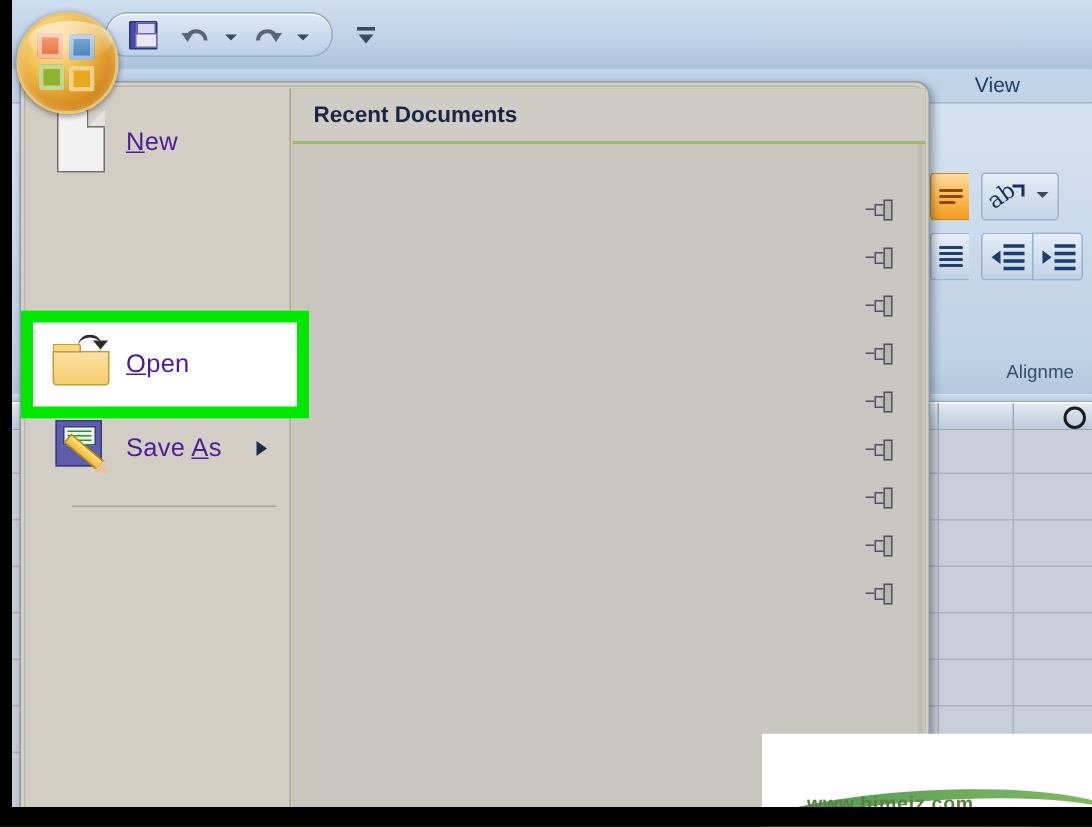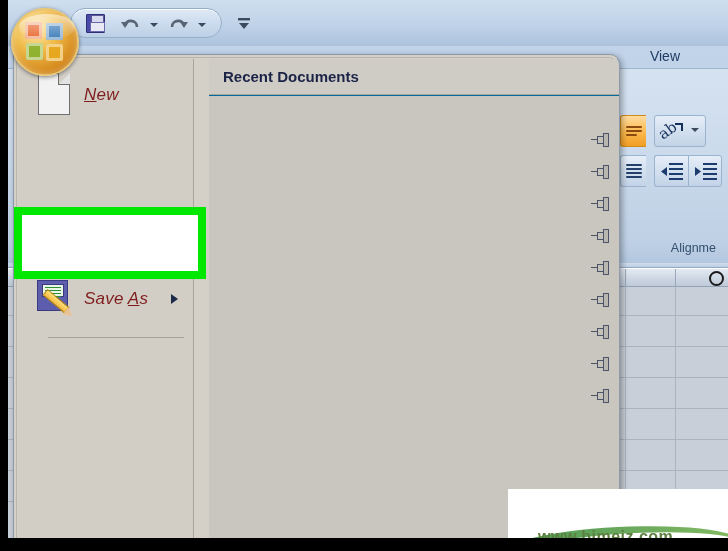--- a/index.html
+++ b/index.html
@@ -189,23 +189,22 @@
     cursor: pointer;
   }
   .mi .mi-ico {
     width: 54px; height: 46px;
     margin-left: 12px;
     position: relative;
     flex: 0 0 auto;
   }
   .mi .mi-label {
     font-size: 17px;
-    color: #7f1d1d;
+    color: #4c1d95;
     letter-spacing: .2px;
-    font-style: italic;
   }
   .mi .mi-label u { text-decoration: underline; }
   .mi .mi-arrow {
     position:absolute; right: 16px; top: 50%;
     margin-top:-5px;
     width:0;height:0;
     border-top:5px solid transparent;
     border-bottom:5px solid transparent;
     border-left:7px solid #1c2b49;
   }
@@ -373,23 +372,23 @@
   }
   .ico-send .arrowg {
     position:absolute; left:6px; bottom:-3px; width:26px; height:14px;
     background:#4f4f4f; clip-path: polygon(0 40%, 60% 40%, 60% 0, 100% 50%, 60% 100%, 60% 60%, 0 60%);
   }
   .ico-send .grn { position:absolute; right:2px; bottom:-4px; width:12px;height:10px;background:#2e8b2e;border-radius:2px;}
 
   
   #menu-right {
     position: absolute;
-    left: 195px; top: 4px;
+    left: 181px; top: 4px;
     width: 422px; height: 481px;
-    background: #0369a1;
+    background: #84cc16;
     text-decoration: underline;
   }
   #recent-header {
     position: absolute;
     left: 0; top: 0; width: 100%; height: 36px;
     background: #cfccc6;
     border-bottom: 1px solid #a9a59d;
     display:flex; align-items:center;
   }
   #recent-title {
@@ -447,21 +446,21 @@
     position:absolute; left:6px; top:1px;
     font-size: 34px;
     font-family: "DejaVu Sans", sans-serif;
     color: transparent;
     -webkit-text-stroke: 1.5px #3f9b52;
     letter-spacing: 6px;
     white-space: nowrap;
   }
   #wm-url {
     position:absolute; left:30px; top:39px;
-    font-size: 16px; font-weight: bold;
+    font-size: 13px; font-weight: bold;
     color: #5a7f3e;
     letter-spacing:.5px;
   }
   #wm-swoosh {
     position:absolute; left:-20px; top:38px;
     width:260px; height:26px;
     background: linear-gradient(to right,#3f8f4d,#7fb85a);
     border-radius: 50% 50% 0 0 / 100% 100% 0 0;
     transform: rotate(-3deg);
     opacity:.95;
@@ -656,20 +655,30 @@
       </div>
 
       <div class="mi-sep" id="sep-1"></div>
 
 
 
     </div>
 
     <div id="open-highlight"></div>
 
+    <div class="mi" id="mi-open" style="left:4px;top:156px;width:176px;height:64px;position:absolute;">
+      <div class="mi-ico">
+        <div class="ico-folder">
+          <div class="farrow"></div>
+          <div class="ft"></div>
+          <div class="fb"></div>
+        </div>
+      </div>
+      <div class="mi-label"><u>O</u>pen</div>
+    </div>
 
     <div id="menu-right">
       <div id="recent-header">
         <div id="recent-title">Recent Documents</div>
       </div>
       <div id="recent-list">
         <div class="recent-row" style="top:28px">
           <div class="pin-icon">
               <div class="tail"></div>
               <div class="mid"></div>

